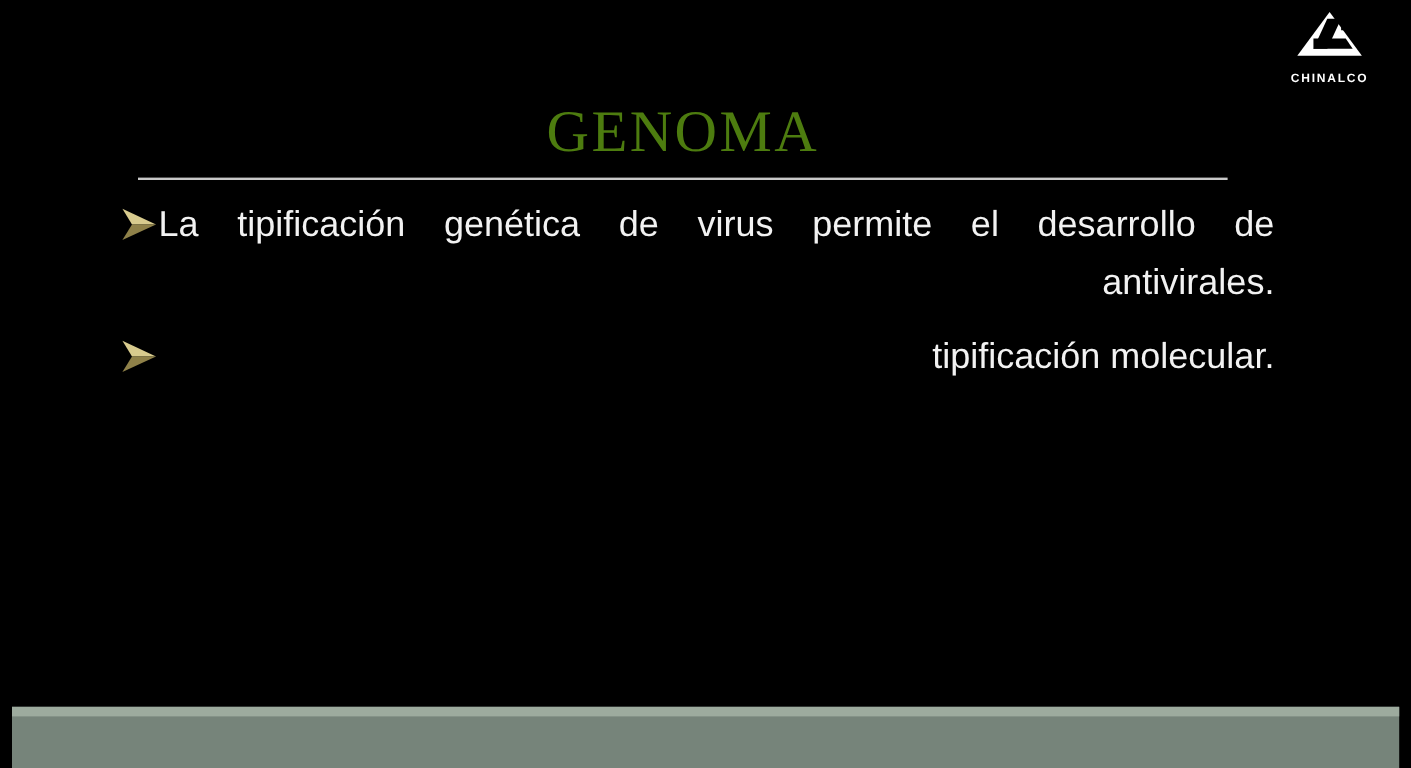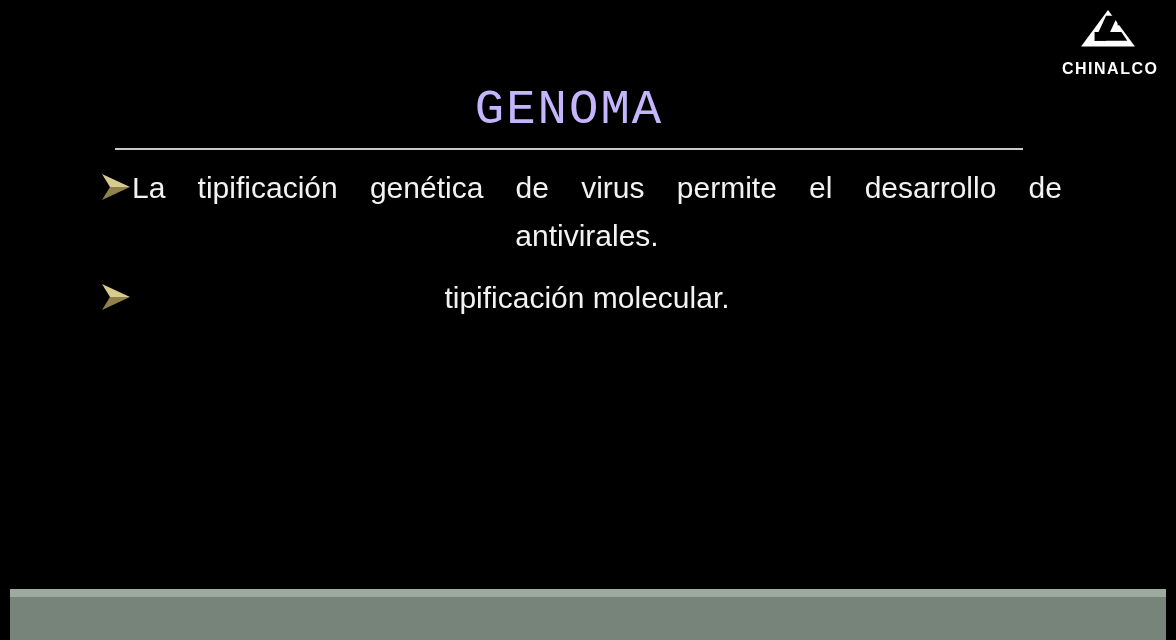--- a/index.html
+++ b/index.html
@@ -19,52 +19,52 @@
 
   
   .logo {
     position: absolute; top: 8px; right: 22px;
     width: 92px; text-align: center;
   }
   .logo svg { display: block; margin: 0 auto; }
   .logo-text {
     margin-top: 2px;
     color: #ffffff;
-    font-size: 16px;
+    font-size: 10px;
     font-weight: bold;
     letter-spacing: 1.5px;
     font-family: "Liberation Sans", sans-serif;
   }
 
   
   .title-block {
     position: absolute; left: 115px; top: 84px; width: 908px;
     text-align: center;
     border-bottom: 2px solid var(--title-rule, #c8c8c8);
     padding-bottom: 12px;
   }
   .title {
     margin: 0;
-    color: #c4b5fd;
+    color: #4d7c0f;
     font-size: 49px;
     font-weight: 400;
     letter-spacing: 2px;
     line-height: 52px;
-    font-family: Liberation Mono, monospace;
+    font-family: Liberation Serif, serif;
   }
 
   
   .body-block {
     position: absolute; left: 108px; top: 164px; width: 954px;
     color: var(--text, #f2f2f2);
     font-size: 30px;
     line-height: 48px;
   }
   .para { position: relative; margin: 0 0 14px 4px; }
-  .line { text-align: center; }
+  .line { text-align: right; }
   .line.just { text-align: justify; text-align-last: justify; }
   .line.first { text-indent: 20px; }
   .bullet {
     position: absolute; left: -12px; top: 7px;
     width: 32px; height: 32px;
     display: block;
   }
 
   
   .footer-bar {

